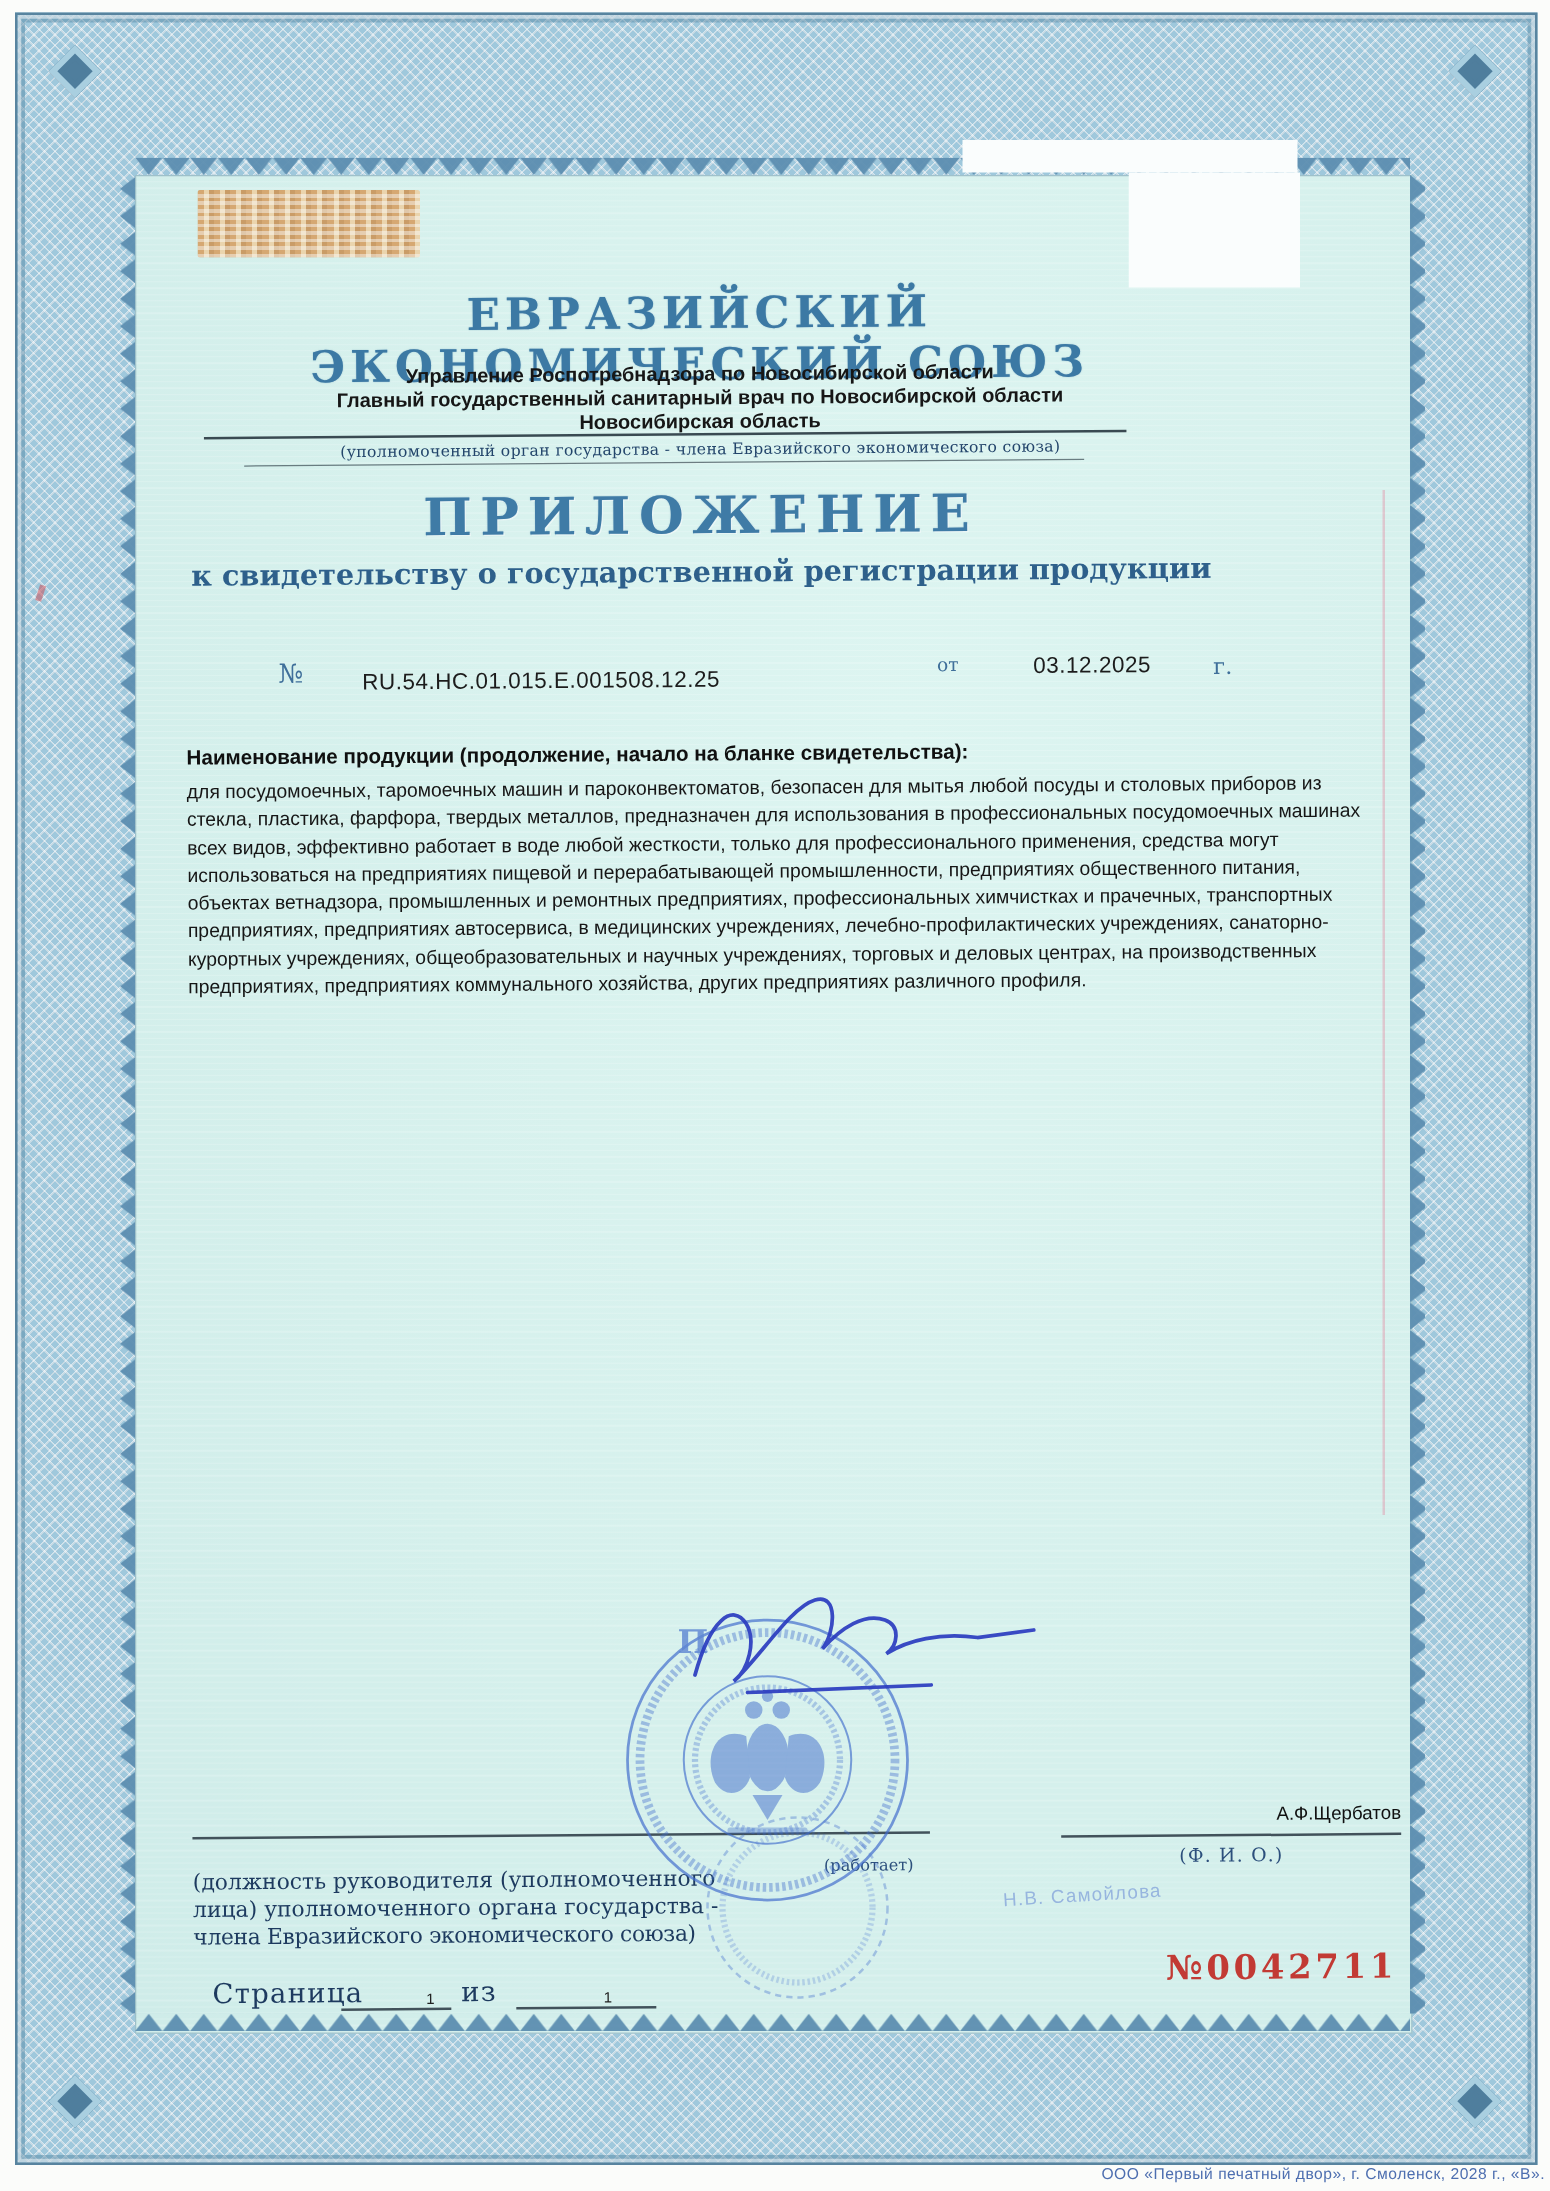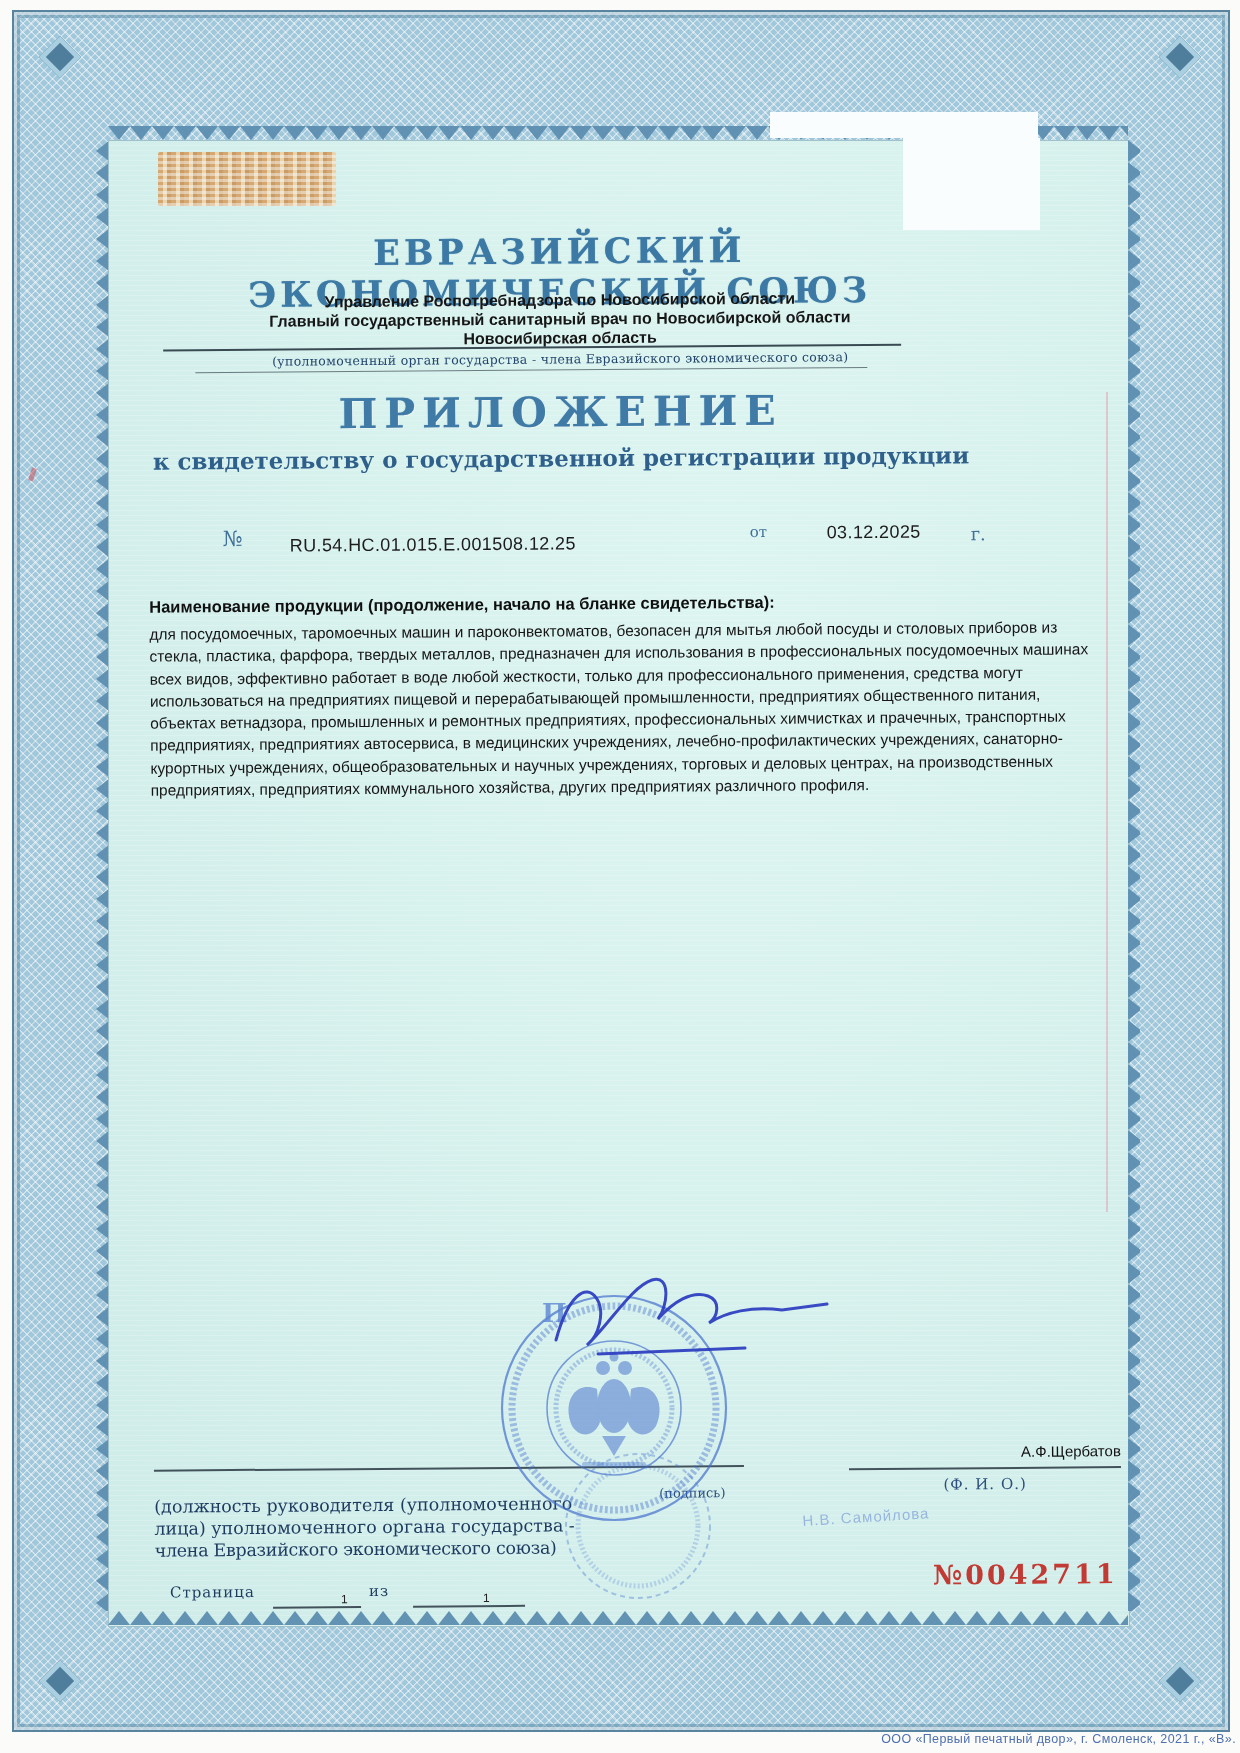--- a/index.html
+++ b/index.html
@@ -45,21 +45,21 @@
   .num-label{font-size:21px;color:#3f6f9a;}
   .num-value{font-size:18px;color:#1c1c1c;letter-spacing:.4px;}
   .body-heading{left:152px;top:594px;width:960px;font-size:16.5px;font-weight:bold;color:#101010;}
   .body-text{left:152px;top:620px;width:952px;font-size:15.5px;line-height:22.3px;color:#161616;}
   .form-line{position:absolute;height:2px;background:#42525b;}
   .pos-block{left:150px;width:600px;font-size:17.5px;line-height:22px;color:#1d3a5f;}
   .sig-caption{font-size:13px;color:#2c4f7c;}
   .fio-caption{font-size:15px;color:#2c4f7c;letter-spacing:1px;}
   .signer-name{font-size:15px;color:#111;}
   .stamp-name{font-size:15px;color:#6e8fd6;opacity:.6;transform:rotate(-3deg);letter-spacing:1px;}
-  .page-label{font-size:15px;color:#1d3a5f;letter-spacing:1px;}
+  .page-label{font-size:22px;color:#1d3a5f;letter-spacing:1px;}
   .page-num{font-size:12px;color:#222;}
   .serial{font-size:27px;font-weight:bold;color:#c23a34;letter-spacing:3px;}
   .printer{position:absolute;right:4px;top:1732px;width:600px;text-align:right;font-size:12.5px;color:#4e6fb0;letter-spacing:.4px;}
 </style>
 </head>
 <body>
 
 <div class="page">
 
   
@@ -123,21 +123,21 @@
     <div class="abs serifT num-label" style="left:226px;top:524px">№</div>
     <div class="abs num-value" style="left:293px;top:533px">RU.54.НС.01.015.Е.001508.12.25</div>
     <div class="abs serifT num-label" style="left:753px;top:524px;font-size:15px">от</div>
     <div class="abs num-value" style="left:830px;top:524px">03.12.2025</div>
     <div class="abs serifT num-label" style="left:974px;top:526px;font-size:18px">г.</div>
 
     <div class="abs body-heading">Наименование продукции (продолжение, начало на бланке свидетельства):</div>
     <div class="abs body-text">для посудомоечных, таромоечных машин и пароконвектоматов, безопасен для мытья любой посуды и столовых приборов из стекла, пластика, фарфора, твердых металлов, предназначен для использования в профессиональных посудомоечных машинах всех видов, эффективно работает в воде любой жесткости, только для профессионального применения, средства могут использоваться на предприятиях пищевой и перерабатывающей промышленности, предприятиях общественного питания, объектах ветнадзора, промышленных и ремонтных предприятиях, профессиональных химчистках и прачечных, транспортных предприятиях, предприятиях автосервиса, в медицинских учреждениях, лечебно-профилактических учреждениях, санаторно-курортных учреждениях, общеобразовательных и научных учреждениях, торговых и деловых центрах, на производственных предприятиях, предприятиях коммунального хозяйства, других предприятиях различного профиля.</div>
 
     <div class="form-line" style="left:150px;top:1466px;width:590px"></div>
-    <div class="abs serifT sig-caption" style="left:655px;top:1486px">(подпись)</div>
+    <div class="abs serifT sig-caption" style="left:655px;top:1486px">(работает)</div>
     <div class="abs serifT pos-block" style="top:1492px">(должность руководителя (уполномоченного</div>
     <div class="abs serifT pos-block" style="top:1514px">лица) уполномоченного органа государства -</div>
     <div class="abs serifT pos-block" style="top:1536px;letter-spacing:-.3px">члена Евразийского экономического союза)</div>
 
     <div class="abs signer-name" style="left:905px;top:1446px;width:212px;text-align:right">А.Ф.Щербатов</div>
     <div class="form-line" style="left:845px;top:1470px;width:272px;height:1.5px"></div>
     <div class="abs serifT fio-caption" style="left:845px;top:1478px;width:272px;text-align:center">(Ф. И. О.)</div>
     <div class="abs stamp-name" style="left:798px;top:1510px">Н.В. Самойлова</div>
 
     <div class="abs serifT page-label" style="left:165px;top:1580px">Страница</div>
@@ -175,15 +175,15 @@
 
   
   <svg class="abs" style="left:540px;top:1266px" width="300" height="110" viewBox="0 0 300 110">
     <g stroke="#2b3cc0" stroke-width="3" fill="none" stroke-linecap="round" opacity=".92">
       <path d="M16 74 C28 30 46 16 57 33 C65 46 59 70 47 79 C68 60 92 20 112 14 C131 8 128 40 118 53 C133 36 152 24 168 30 C181 35 178 51 169 57 C186 46 212 40 242 44 L287 38"></path>
       <path d="M58 88 L205 82"></path>
     </g>
   </svg>
 
   
-  <div class="printer">ООО «Первый печатный двор»,  г. Смоленск,  2021 г., «В».</div>
+  <div class="printer">ООО «Первый печатный двор»,  г. Смоленск,  2028 г., «В».</div>
 
 </div>
 
 </body></html>

